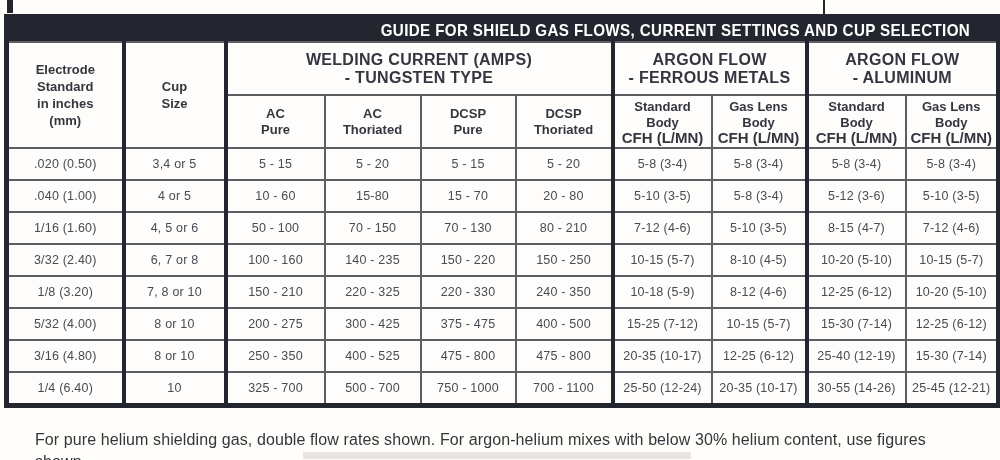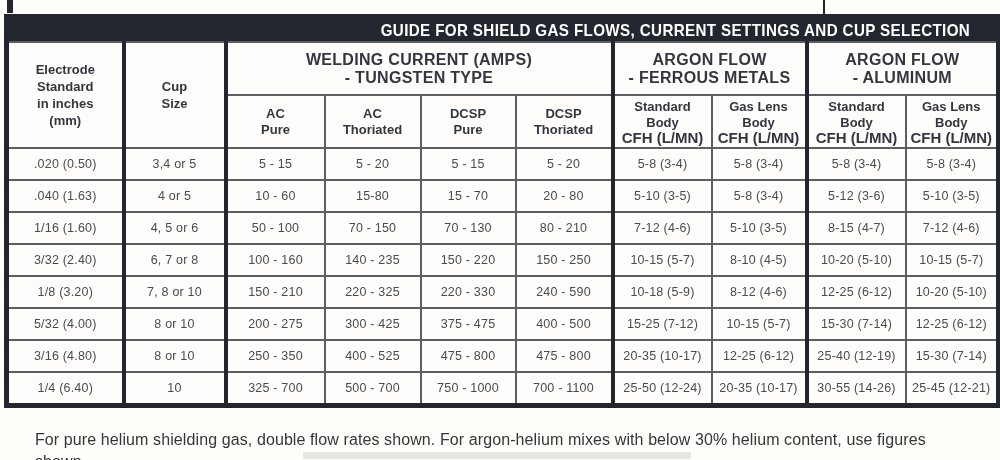--- a/index.html
+++ b/index.html
@@ -158,21 +158,21 @@
           <td>5 - 15</td>
           <td>5 - 20</td>
           <td>5 - 15</td>
           <td>5 - 20</td>
           <td>5-8 (3-4)</td>
           <td>5-8 (3-4)</td>
           <td>5-8 (3-4)</td>
           <td>5-8 (3-4)</td>
         </tr>
         <tr>
-          <td>.040 (1.63)</td>
+          <td>.040 (1.00)</td>
           <td>4 or 5</td>
           <td>10 - 60</td>
           <td>15-80</td>
           <td>15 - 70</td>
           <td>20 - 80</td>
           <td>5-10 (3-5)</td>
           <td>5-8 (3-4)</td>
           <td>5-12 (3-6)</td>
           <td>5-10 (3-5)</td>
         </tr>
@@ -199,21 +199,21 @@
           <td>8-10 (4-5)</td>
           <td>10-20 (5-10)</td>
           <td>10-15 (5-7)</td>
         </tr>
         <tr>
           <td>1/8 (3.20)</td>
           <td>7, 8 or 10</td>
           <td>150 - 210</td>
           <td>220 - 325</td>
           <td>220 - 330</td>
-          <td>240 - 590</td>
+          <td>240 - 350</td>
           <td>10-18 (5-9)</td>
           <td>8-12 (4-6)</td>
           <td>12-25 (6-12)</td>
           <td>10-20 (5-10)</td>
         </tr>
         <tr>
           <td>5/32 (4.00)</td>
           <td>8 or 10</td>
           <td>200 - 275</td>
           <td>300 - 425</td>

